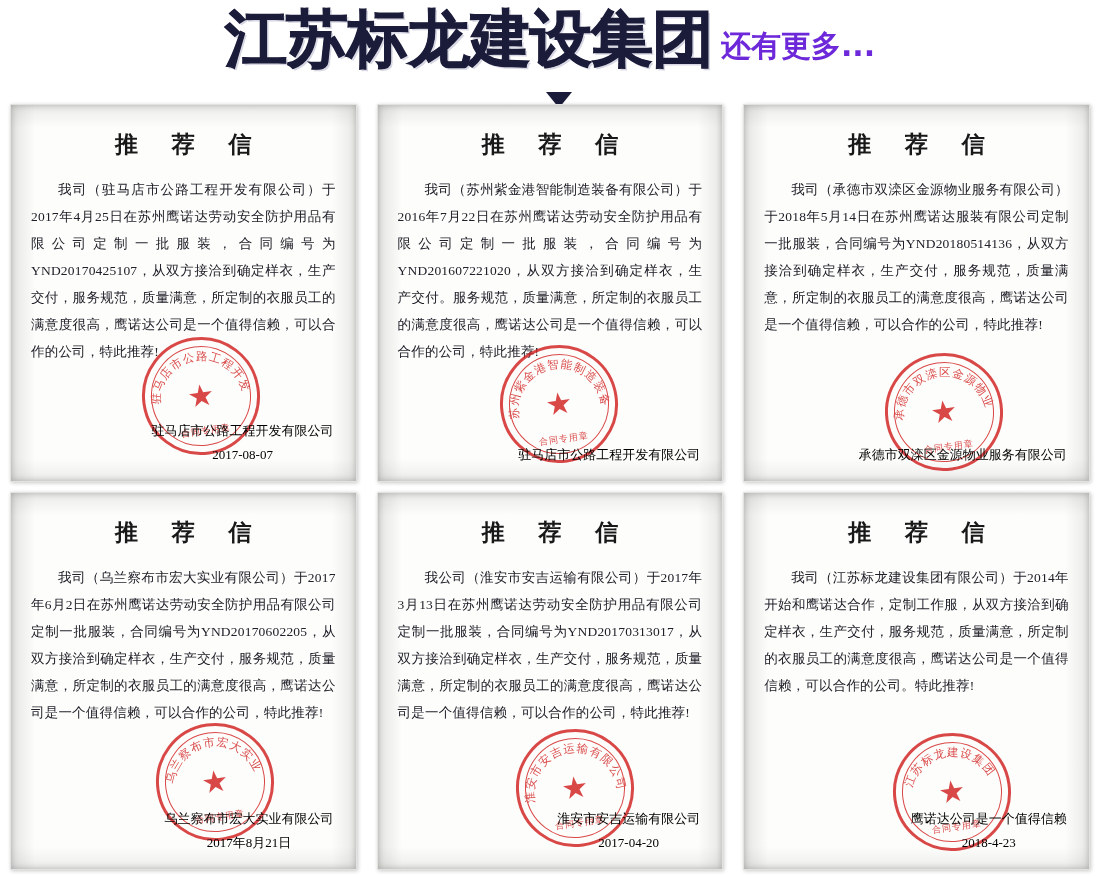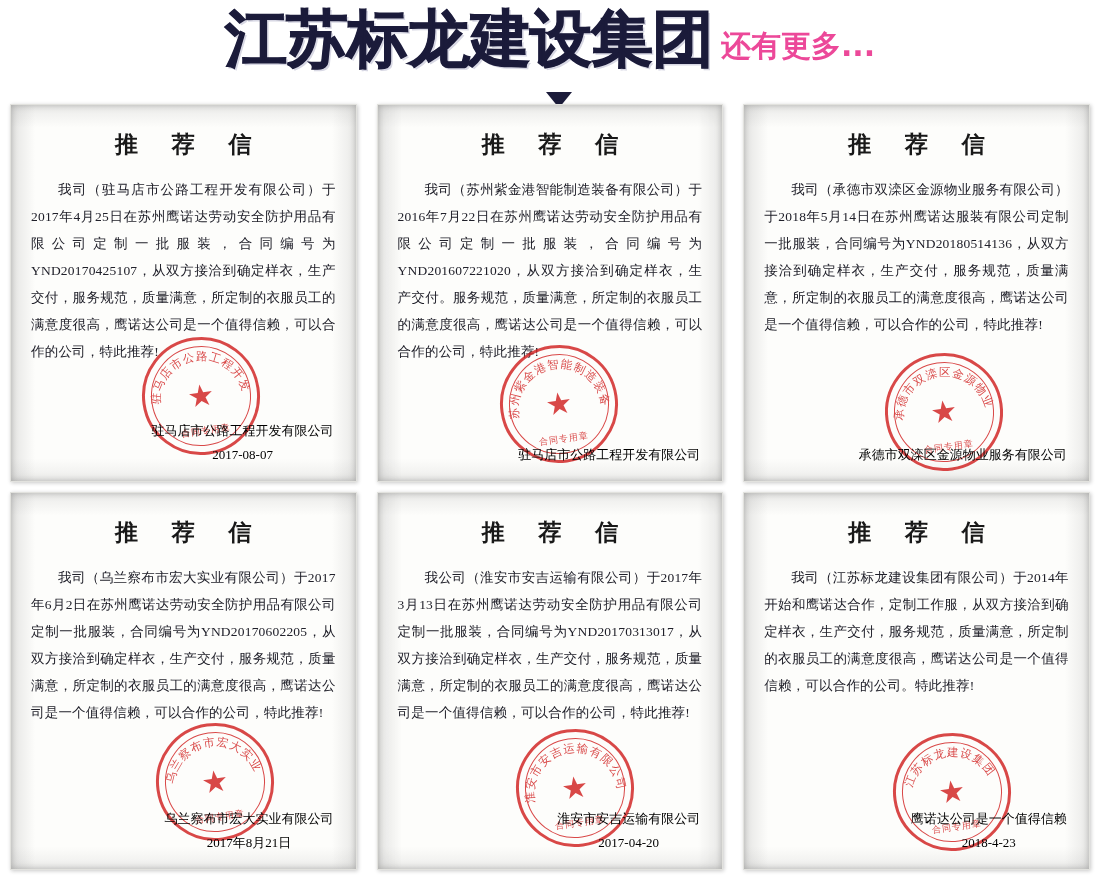--- a/index.html
+++ b/index.html
@@ -40,21 +40,21 @@
     letter-spacing: -1px;
     color: #1b1b3a;
     -webkit-text-stroke: 1px #1b1b3a;
     text-shadow: 2px 2px 0 #d8d8e4;
     white-space: nowrap;
   }
   .headline-sub {
     font-family: "DejaVu Sans", sans-serif;
     font-weight: bold;
     font-size: 30px;
-    color: #ec4899;
+    color: #6d28d9;
     white-space: nowrap;
     position: relative;
     top: -4px;
   }
   .arrow-down {
     position: absolute;
     left: 546px;
     top: 92px;
     width: 0;
     height: 0;

